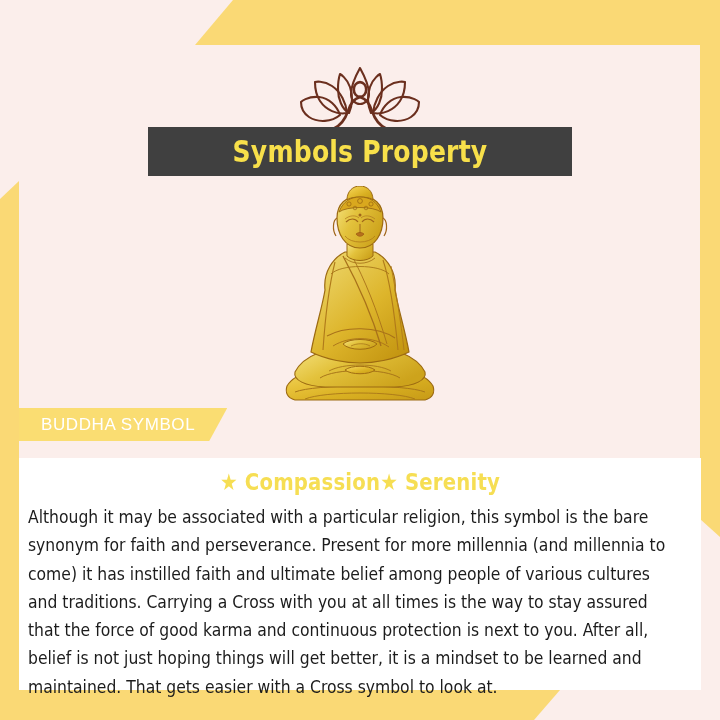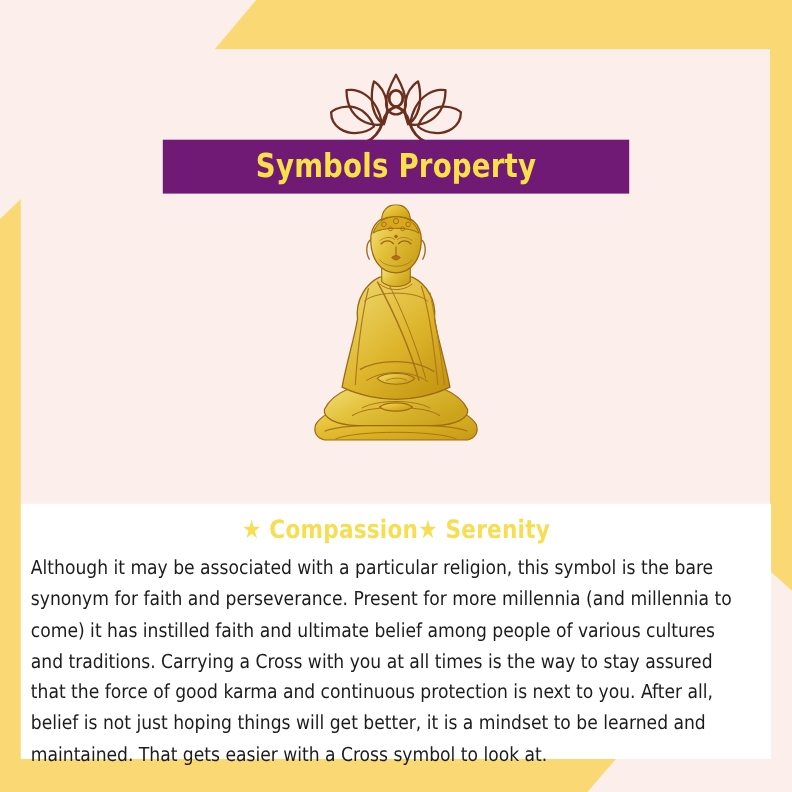--- a/index.html
+++ b/index.html
@@ -92,21 +92,21 @@
     white-space: nowrap;
   }
 
   
   .title-banner {
     position: absolute;
     top: 127px;
     left: 148px;
     width: 424px;
     height: 49px;
-    background: #701a75;
+    background: #404040;
     display: flex;
     align-items: center;
     justify-content: center;
   }
   .title-text {
     font-family: "Liberation Sans Narrow", "DejaVu Sans Condensed", "Liberation Sans", sans-serif;
     font-weight: bold;
     font-size: 30px;
     color: #f8e04a;
     letter-spacing: 0.2px;
@@ -300,19 +300,22 @@
 
       <path d="M72 32 C 68 34, 67 44, 71 50" fill="none" stroke="#a0661a" stroke-width="1.2"></path>
       <path d="M118 32 C 122 34, 123 44, 119 50" fill="none" stroke="#a0661a" stroke-width="1.2"></path>
 
       <path d="M80 50 C 86 58, 104 58, 110 50" fill="none" stroke="#b07a1a" stroke-width="0.8"></path>
 
       <path d="M66 88 C 76 78, 114 78, 124 88" fill="none" stroke="#a8761a" stroke-width="0.9"></path>
     </svg>
   </div>
 
+  <div class="symbol-tag">
+    <span class="symbol-tag-text">BUDDHA SYMBOL</span>
+  </div>
 
   <div class="content-card">
     <div class="subheading">★ Compassion★ Serenity</div>
     <p class="body-copy">Although it may be associated with a particular religion, this symbol is the bare synonym for faith and perseverance. Present for more millennia (and millennia to come) it has instilled faith and ultimate belief among people of various cultures and traditions. Carrying a Cross with you at all times is the way to stay assured that the force of good karma and continuous protection is next to you. After all, belief is not just hoping things will get better, it is a mindset to be learned and maintained. That gets easier with a Cross symbol to look at.</p>
   </div>
 
 </div>
 
 </body></html>

